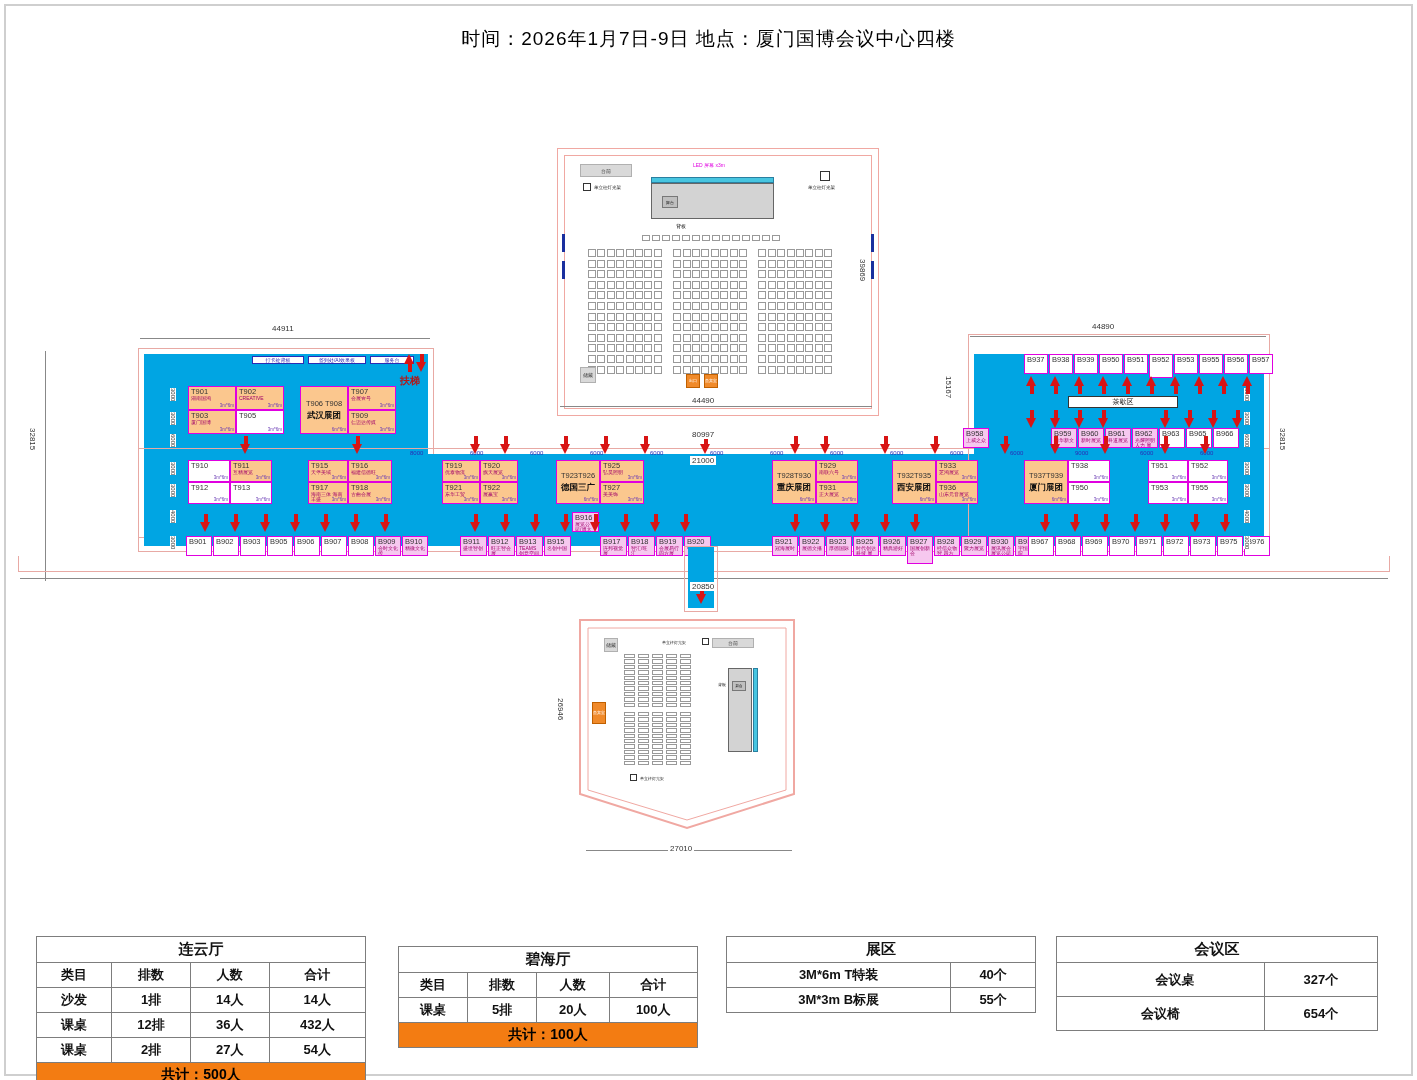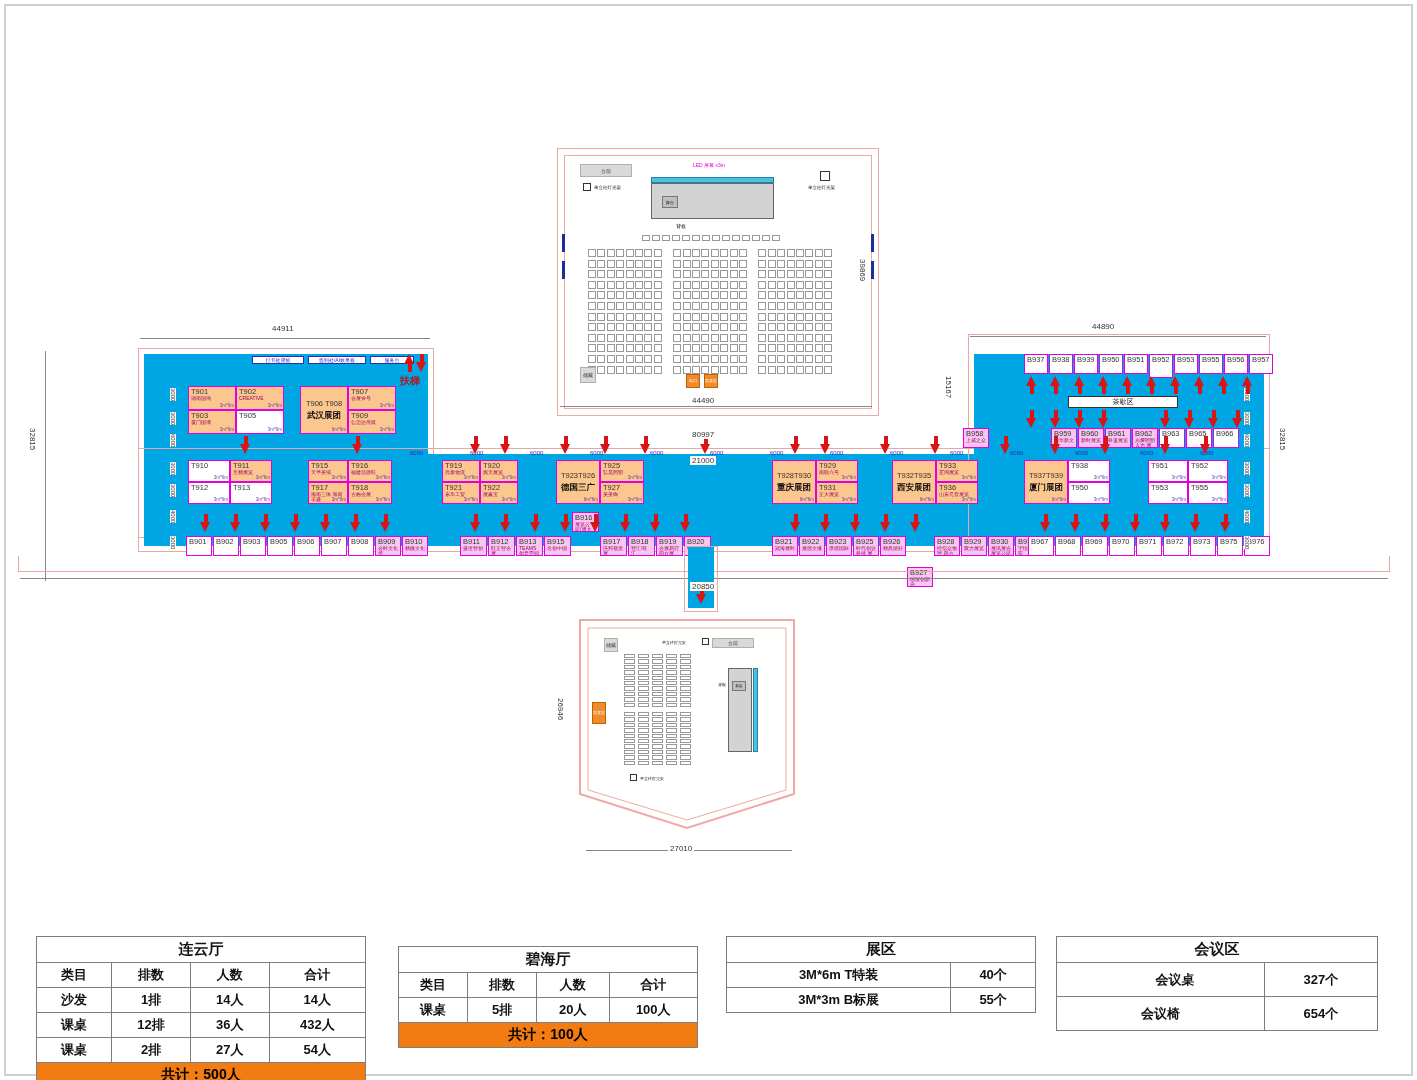--- a/index.html
+++ b/index.html
@@ -82,20 +82,21 @@
   table.t4 .sum{ background:#f37c12; color:#000; font-size:14px; }
 </style>
 </head>
 <body>
 
 <div class="page-border"></div>
 
 <div class="header">
   <div class="hdr-row">
   </div>
+  <div class="sub-title">时间：2026年1月7日-9日      地点：厦门国博会议中心四楼</div>
 </div>
 
 <div class="plan">
 
   <div class="hall" style="left:557px; top:10px; width:322px; height:268px;">
     <div class="hallwall" style="left:6px; top:6px; right:6px; bottom:6px;"></div>
     <div class="greybox" style="left:22px; top:15px; width:52px; height:13px;">台前</div>
     <div class="tag" style="left:36px; top:36px; font-size:4.5px;">单立柱灯光架</div>
     <div style="position:absolute;left:25px;top:34px;width:8px;height:8px;border:1px solid #333;"></div>
     <div class="tag" style="left:250px; top:36px; font-size:4.5px;">单立柱灯光架</div>
@@ -767,21 +768,21 @@
         <span class="cname">厚德国际</span>
       </div>
       <div class="booth b-pink" style="left: 853px; top: 398px; width: 26px; height: 20px;">
         <span class="code">B925</span>
         <span class="cname">时代创达科技 展达工厂</span>
       </div>
       <div class="booth b-pink" style="left: 880px; top: 398px; width: 26px; height: 20px;">
         <span class="code">B926</span>
         <span class="cname">精典游好</span>
       </div>
-      <div class="booth b-pink" style="left: 907px; top: 398px; width: 26px; height: 20px; margin-top: 31px;">
+      <div class="booth b-pink" style="left: 907px; top: 398px; width: 26px; height: 28px;">
         <span class="code">B927</span>
         <span class="cname">国展创新会</span>
       </div>
       <div class="booth b-pink" style="left: 934px; top: 398px; width: 26px; height: 20px;">
         <span class="code">B928</span>
         <span class="cname">经信众物智 四方达展 众合公司</span>
       </div>
       <div class="booth b-pink" style="left: 961px; top: 398px; width: 26px; height: 20px;">
         <span class="code">B929</span>
         <span class="cname">聚力展览</span>

